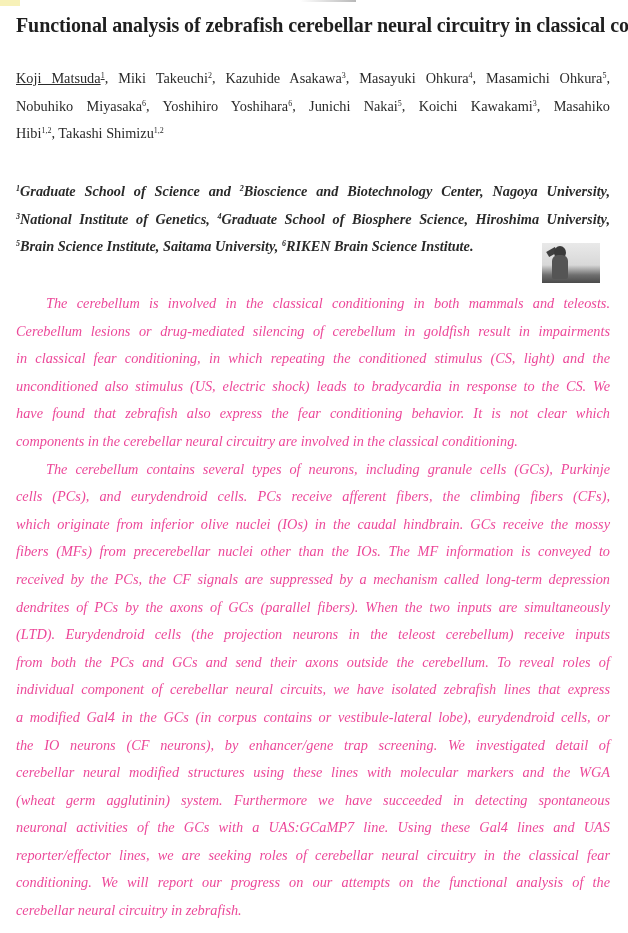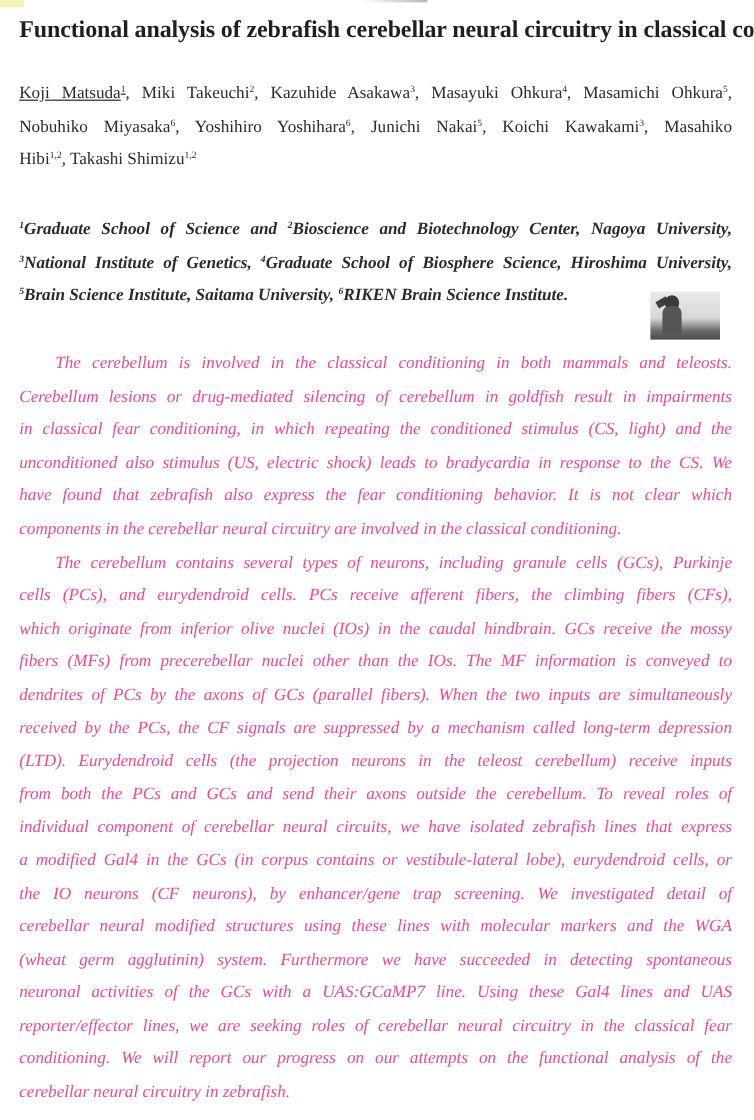--- a/index.html
+++ b/index.html
@@ -146,22 +146,22 @@
       <span class="line">in classical fear conditioning, in which repeating the conditioned stimulus (CS, light) and the</span>
       <span class="line">unconditioned also stimulus (US, electric shock) leads to bradycardia in response to the CS. We</span>
       <span class="line">have found that zebrafish also express the fear conditioning behavior. It is not clear which</span>
       <span class="line last">components in the cerebellar neural circuitry are involved in the classical conditioning.</span>
     </div>
     <div>
       <span class="line indent">The cerebellum contains several types of neurons, including granule cells (GCs), Purkinje</span>
       <span class="line">cells (PCs), and eurydendroid cells. PCs receive afferent fibers, the climbing fibers (CFs),</span>
       <span class="line">which originate from inferior olive nuclei (IOs) in the caudal hindbrain. GCs receive the mossy</span>
       <span class="line">fibers (MFs) from precerebellar nuclei other than the IOs. The MF information is conveyed to</span>
+      <span class="line">received by the PCs, the CF signals are suppressed by a mechanism called long-term depression</span>
       <span class="line">dendrites of PCs by the axons of GCs (parallel fibers). When the two inputs are simultaneously</span>
-      <span class="line">received by the PCs, the CF signals are suppressed by a mechanism called long-term depression</span>
       <span class="line">(LTD). Eurydendroid cells (the projection neurons in the teleost cerebellum) receive inputs</span>
       <span class="line">from both the PCs and GCs and send their axons outside the cerebellum. To reveal roles of</span>
       <span class="line">individual component of cerebellar neural circuits, we have isolated zebrafish lines that express</span>
       <span class="line">a modified Gal4 in the GCs (in corpus contains or vestibule-lateral lobe), eurydendroid cells, or</span>
       <span class="line">the IO neurons (CF neurons), by enhancer/gene trap screening. We investigated detail of</span>
       <span class="line">cerebellar neural modified structures using these lines with molecular markers and the WGA</span>
       <span class="line">(wheat germ agglutinin) system. Furthermore we have succeeded in detecting spontaneous</span>
       <span class="line">neuronal activities of the GCs with a UAS:GCaMP7 line. Using these Gal4 lines and UAS</span>
       <span class="line">reporter/effector lines, we are seeking roles of cerebellar neural circuitry in the classical fear</span>
       <span class="line">conditioning. We will report our progress on our attempts on the functional analysis of the</span>

